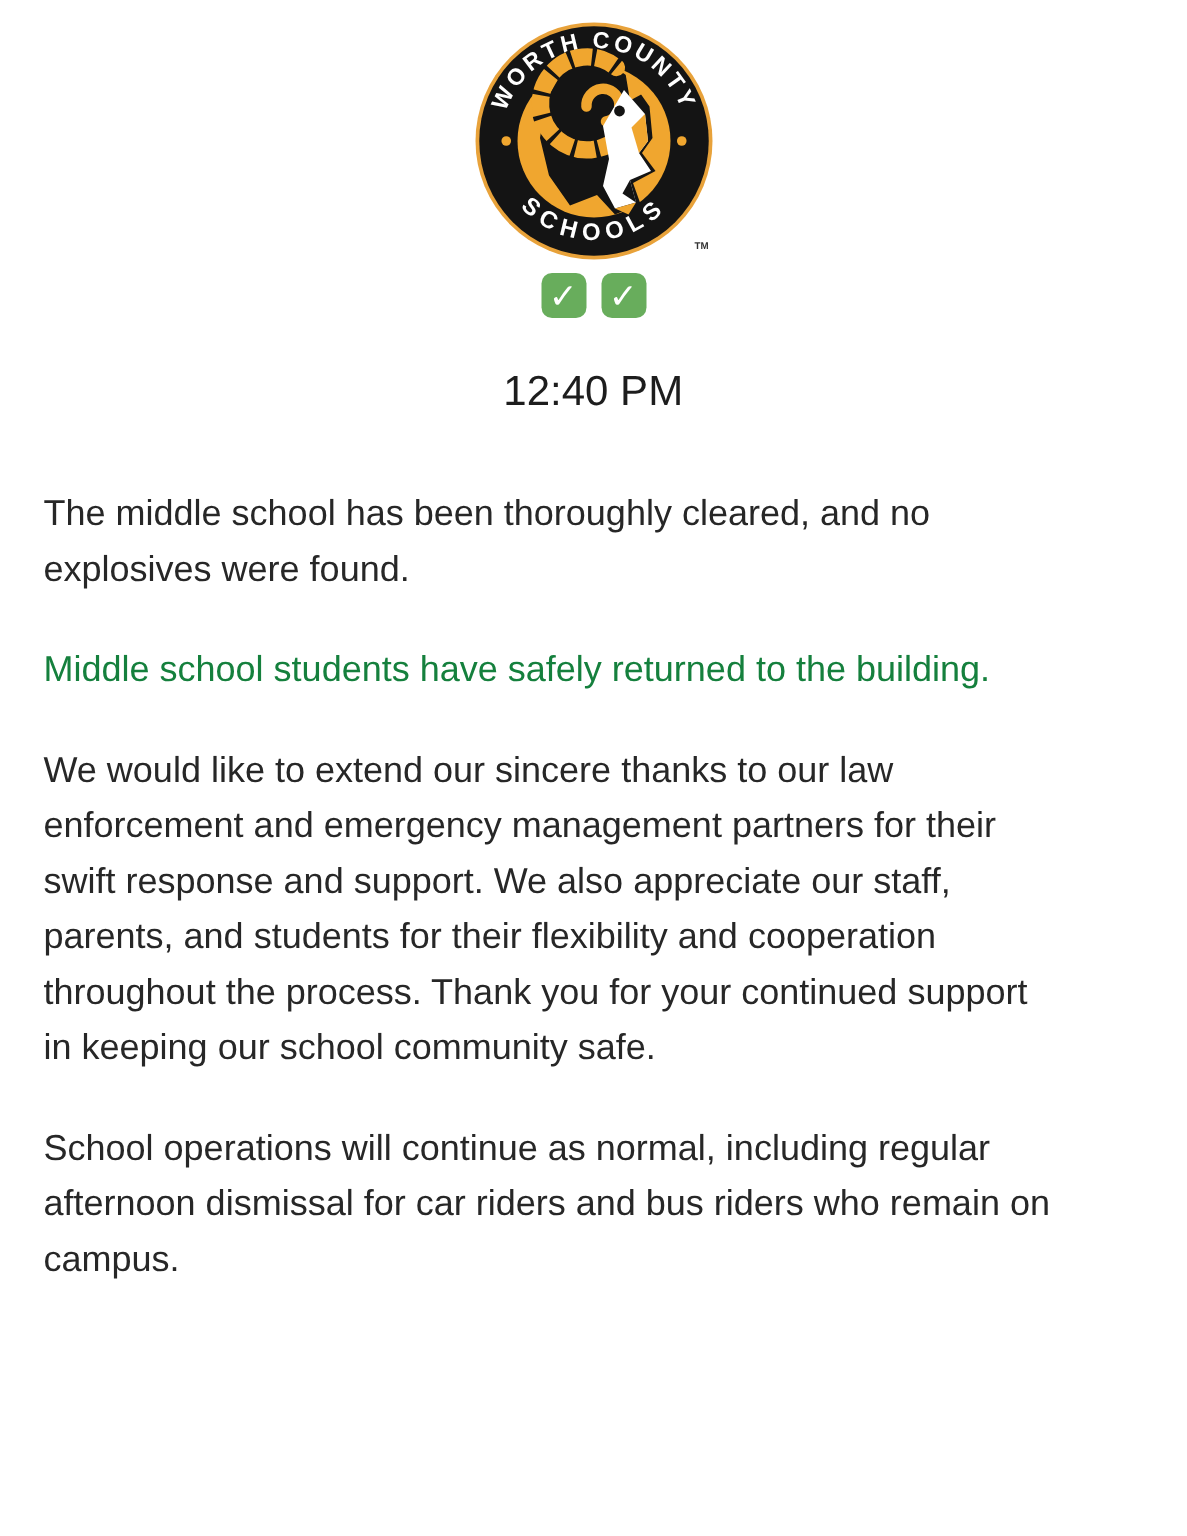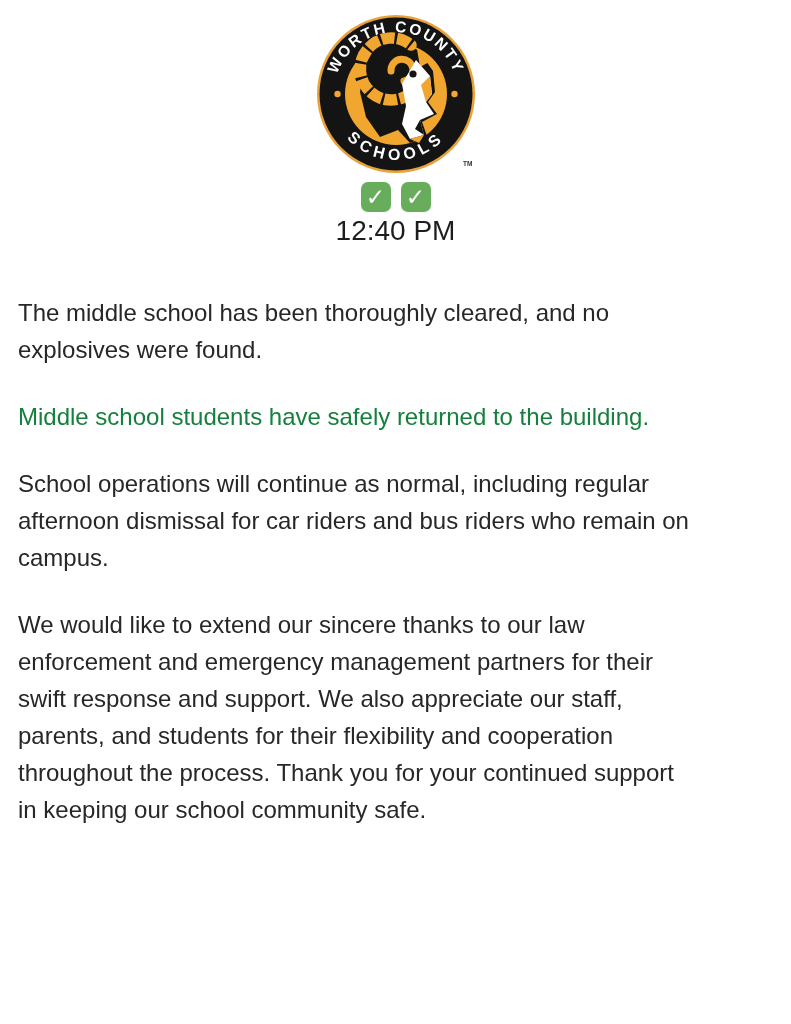--- a/index.html
+++ b/index.html
@@ -43,26 +43,28 @@
     color: #ffffff;
     font-size: 23px;
     font-weight: bold;
     flex: 0 0 auto;
   }
   .time-line, .date-line {
     font-size: 28px;
     line-height: 38px;
     color: #1d1d1d;
     text-align: center;
+    margin-top: 30px;
   }
   
   .body-text {
     margin-top: 44px;
     padding-left: 18px;
     padding-right: 14px;
+    margin-left: 11px;
   }
   .body-text p {
     font-size: 24px;
     line-height: 37px;
     white-space: pre-line;
     margin-bottom: 30px;
     color: #272727;
   }
   .body-text p.bold { font-weight: normal; color: #15803d; }
 </style>
@@ -128,24 +130,24 @@
       <span class="check-emoji">✓</span>
     </div>
 
     <div class="time-line">12:40 PM</div>
   </div>
 
   <div class="body-text">
     <p>The middle school has been thoroughly cleared, and no
 explosives were found.</p>
     <p class="bold">Middle school students have safely returned to the building.</p>
-    <p>School operations will continue as normal, including regular
-afternoon dismissal for car riders and bus riders who remain on
-campus.</p>
     <p>We would like to extend our sincere thanks to our law
 enforcement and emergency management partners for their
 swift response and support. We also appreciate our staff,
 parents, and students for their flexibility and cooperation
 throughout the process. Thank you for your continued support
 in keeping our school community safe.</p>
+    <p>School operations will continue as normal, including regular
+afternoon dismissal for car riders and bus riders who remain on
+campus.</p>
   </div>
 
 </div>
 
 </body></html>

